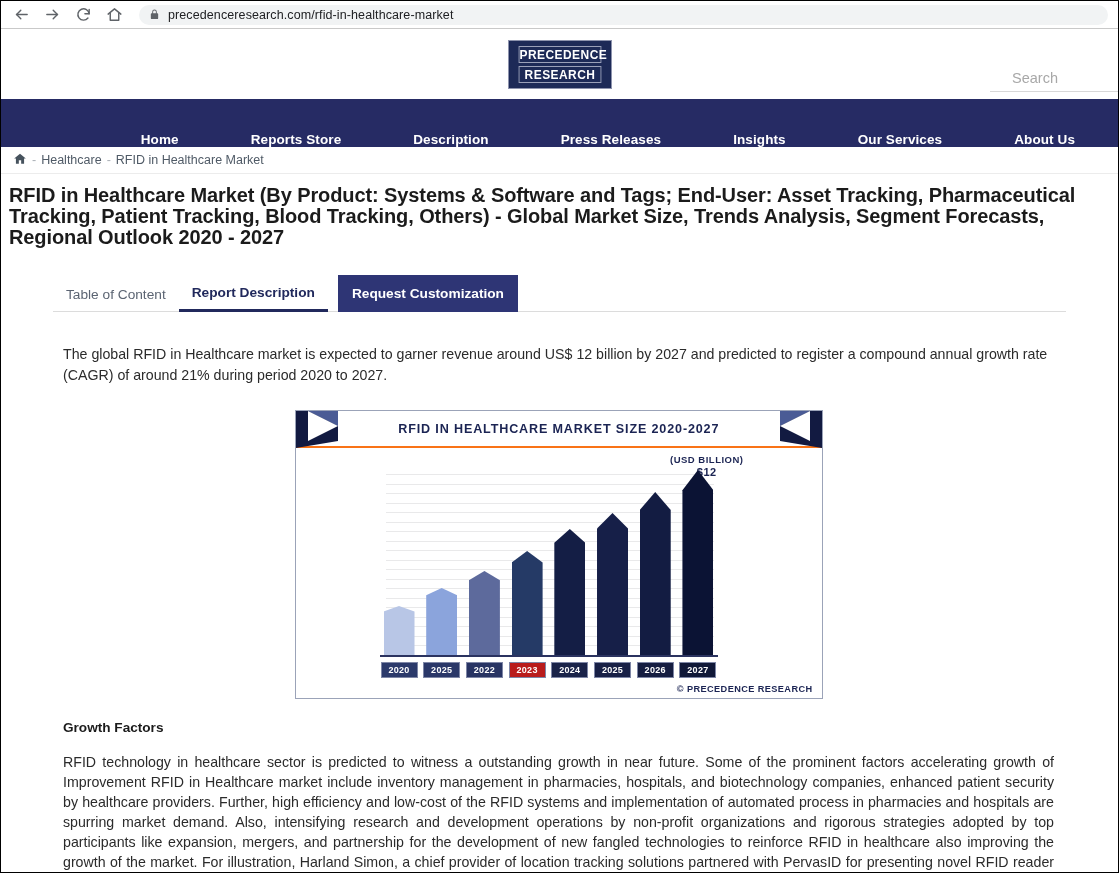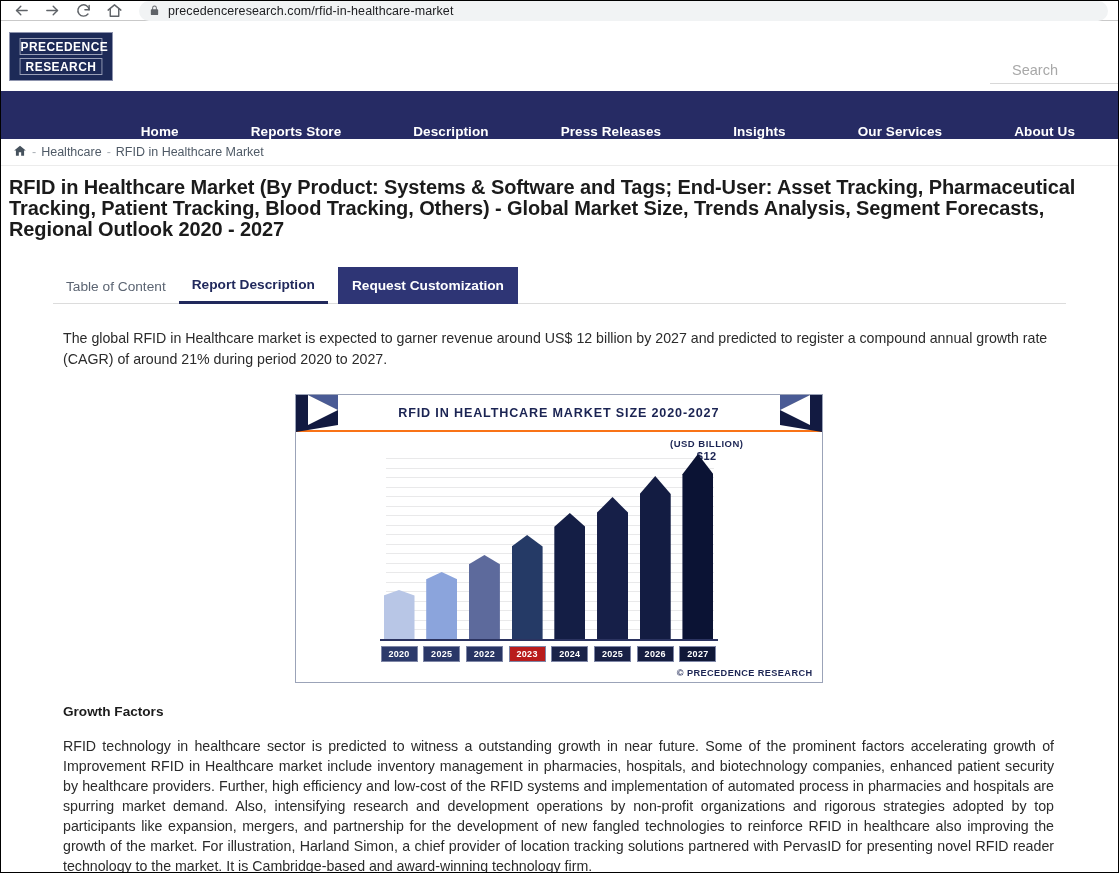--- a/index.html
+++ b/index.html
@@ -6,21 +6,21 @@
   html, body {
     width: 1119px; height: 873px;
     font-family: "Liberation Sans", sans-serif;
     background: #ffffff;
     overflow: hidden;
   }
   body { border: 1px solid #000; }
 
   
   .browser-bar {
-    height: 20px;
+    height: 28px;
     background: #ffffff;
     display: flex;
     align-items: center;
     padding: 0 10px;
     border-bottom: 1px solid #c9c9c9;
     gap: 11px;
   }
   .nav-btn {
     width: 20px; height: 20px;
     display: flex; align-items: center; justify-content: center;
@@ -47,21 +47,21 @@
   }
   .lock { flex: 0 0 auto; display:block; }
 
   
   .site-header {
     height: 70px;
     background: #ffffff;
     position: relative;
     display: flex;
     align-items: center;
-    margin-left: 8px;
+    justify-content: center;
   }
   .logo {
     width: 104px;
     background: #1d2a57;
     border: 1px solid #8d93ad;
     padding: 5px 6px;
     display: flex;
     flex-direction: column;
     gap: 3px;
   }
@@ -166,21 +166,21 @@
     color: #ffffff;
     font-weight: 700;
     padding: 11px 14px;
     margin-left: 10px;
     margin-bottom: -1px;
   }
 
   
   .content { padding: 0 64px 0 62px; }
   .intro {
-    margin-top: 24px;
+    margin-top: 32px;
     font-size: 14.2px;
     line-height: 21px;
     color: #2b2b2b;
   }
   .section-heading {
     font-size: 13.6px;
     font-weight: 700;
     color: #1b1b1b;
     margin-top: 21px;
   }

